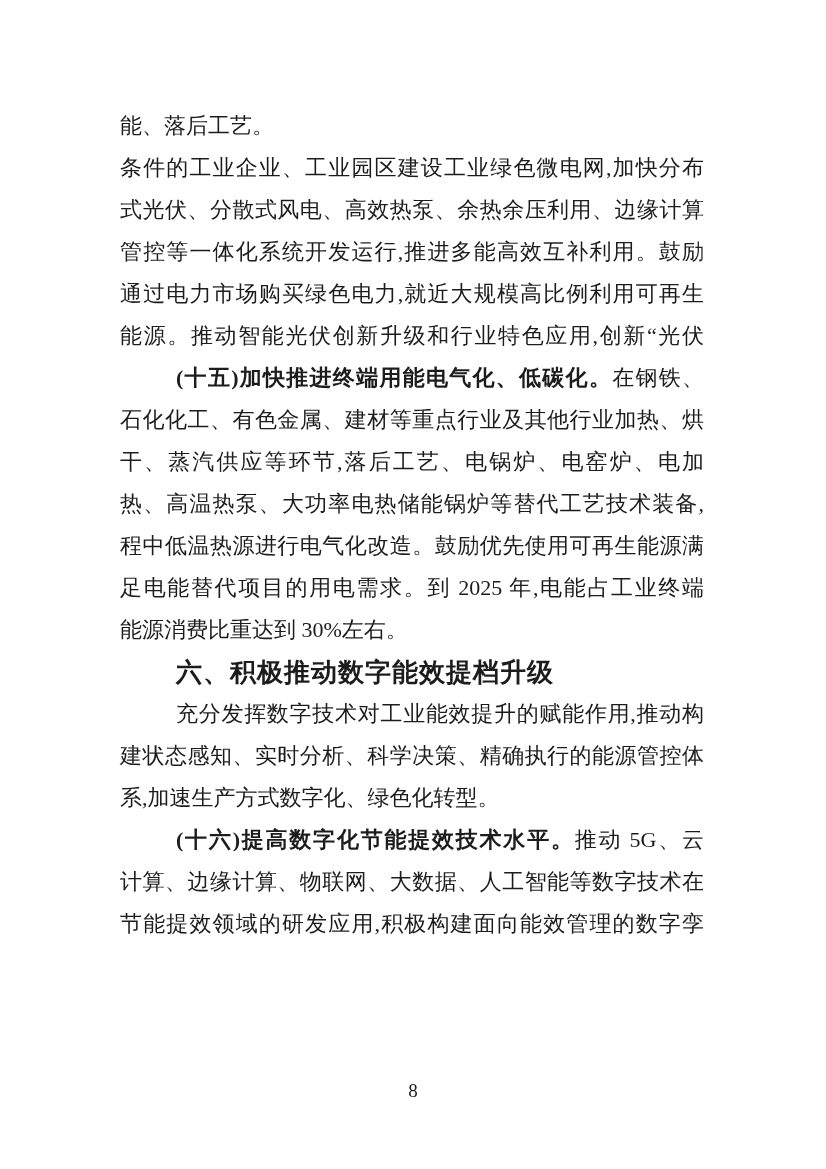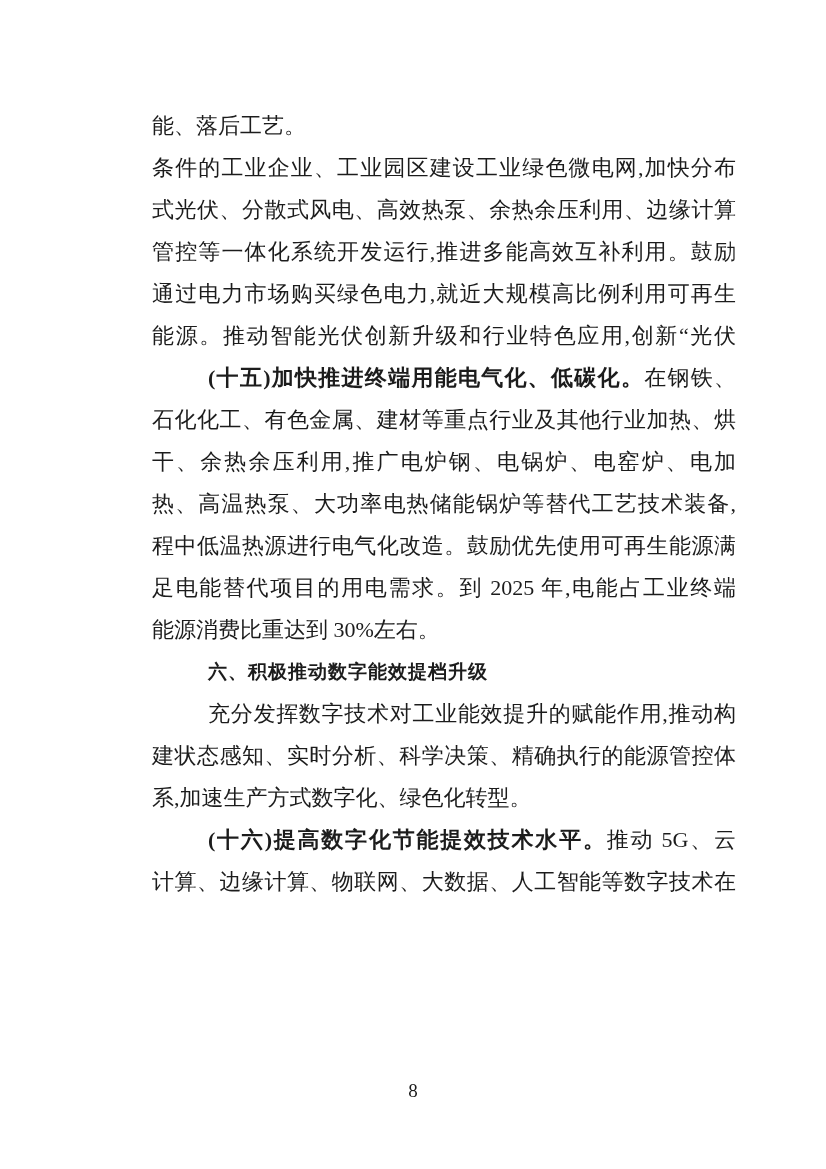--- a/index.html
+++ b/index.html
@@ -15,21 +15,20 @@
     margin: 0 auto;
     overflow: hidden;
     font-family: "Liberation Serif", "DejaVu Serif", serif;
     color: #1c1c1c;
   }
   .text-block {
     position: absolute;
     left: 120px;
     top: 105px;
     width: 584px;
-    margin-left: 32px;
   }
   .line {
     font-size: 22px;
     line-height: 42px;
     height: 42px;
     white-space: nowrap;
     text-align: left;
   }
   .line.justify {
     white-space: normal;
@@ -37,21 +36,21 @@
     text-align-last: justify;
   }
   .line.indent {
     padding-left: 56px;
   }
   .line .bold {
     font-weight: bold;
   }
   .line.heading {
     font-family: "Liberation Sans", "DejaVu Sans", sans-serif;
-    font-size: 19px;
+    font-size: 26px;
     font-weight: bold;
     letter-spacing: 1px;
   }
   .page-number {
     position: absolute;
     top: 1078px;
     left: 0;
     width: 100%;
     text-align: center;
     font-size: 19px;
@@ -65,26 +64,27 @@
 <div class="page">
   <div class="text-block" id="text-block">
       <div class="line"><span>能、落后工艺。</span></div>
       <div class="line justify"><span>条件的工业企业、工业园区建设工业绿色微电网,加快分布</span></div>
       <div class="line justify"><span>式光伏、分散式风电、高效热泵、余热余压利用、边缘计算</span></div>
       <div class="line justify"><span>管控等一体化系统开发运行,推进多能高效互补利用。鼓励</span></div>
       <div class="line justify"><span>通过电力市场购买绿色电力,就近大规模高比例利用可再生</span></div>
       <div class="line justify"><span>能源。推动智能光伏创新升级和行业特色应用,创新“光伏</span></div>
       <div class="line indent justify"><span class="bold">(十五)加快推进终端用能电气化、低碳化。</span><span>在钢铁、</span></div>
       <div class="line justify"><span>石化化工、有色金属、建材等重点行业及其他行业加热、烘</span></div>
-      <div class="line justify"><span>干、余热余压利用,推广电炉钢、电锅炉、电窑炉、电加</span></div>
+      <div class="line justify"><span>干、蒸汽供应等环节,落后工艺、电锅炉、电窑炉、电加</span></div>
       <div class="line justify"><span>热、高温热泵、大功率电热储能锅炉等替代工艺技术装备,</span></div>
       <div class="line justify"><span>程中低温热源进行电气化改造。鼓励优先使用可再生能源满</span></div>
       <div class="line justify"><span>足电能替代项目的用电需求。到 2025 年,电能占工业终端</span></div>
       <div class="line"><span>能源消费比重达到 30%左右。</span></div>
       <div class="line indent heading"><span class="bold">六、积极推动数字能效提档升级</span></div>
       <div class="line indent justify"><span>充分发挥数字技术对工业能效提升的赋能作用,推动构</span></div>
       <div class="line justify"><span>建状态感知、实时分析、科学决策、精确执行的能源管控体</span></div>
       <div class="line"><span>系,加速生产方式数字化、绿色化转型。</span></div>
       <div class="line indent justify"><span class="bold">(十六)提高数字化节能提效技术水平。</span><span>推动 5G、云</span></div>
       <div class="line justify"><span>计算、边缘计算、物联网、大数据、人工智能等数字技术在</span></div>
+      <div class="line justify"><span>节能提效领域的研发应用,积极构建面向能效管理的数字孪</span></div>
     </div>
   <div class="page-number">8</div>
 </div>
 
 </body></html>

